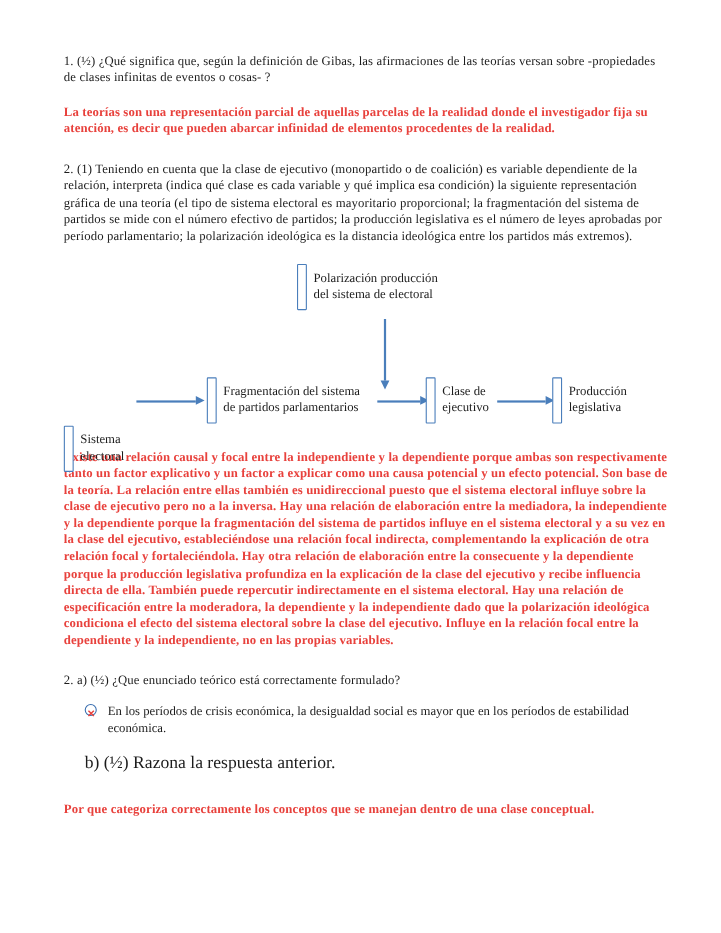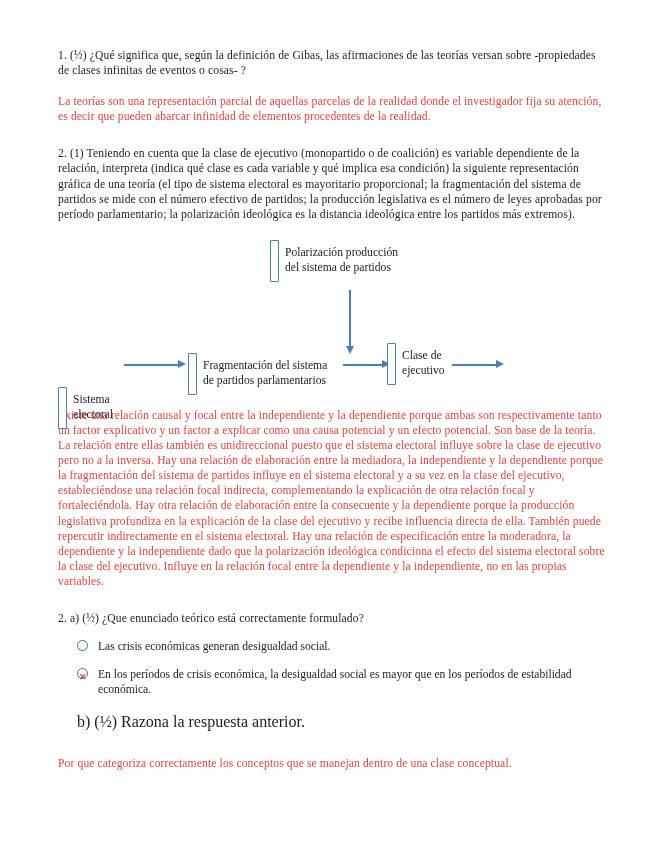--- a/index.html
+++ b/index.html
@@ -25,21 +25,21 @@
 
   
   p.para {
     margin: 0;
     font-size: 11.6px;
     line-height: 15.1px;
     text-align: left;
     letter-spacing: 0.01em;
   }
   .black { color: #1c1c1c; }
-  .red   { color: #e8413c; }
+  .red   { color: #e8413c; font-weight: bold; }
 
   .gap-sm { height: 11px; }
   .gap-md { height: 16px; }
   .gap-lg { height: 22px; }
 
   
   .diagram {
     position: relative;
     width: 553px;
     height: 168px;
@@ -161,40 +161,40 @@
 
   <div class="gap-lg"></div>
 
   <p class="para black">2. (1) Teniendo en cuenta que la clase de ejecutivo (monopartido o de coalición) es variable dependiente de la relación, interpreta (indica qué clase es cada variable y qué implica esa condición) la siguiente representación gráfica de una teoría (el tipo de sistema electoral es mayoritario proporcional; la fragmentación del sistema de partidos se mide con el número efectivo de partidos; la producción legislativa es el número de leyes aprobadas por período parlamentario; la polarización ideológica es la distancia ideológica entre los partidos más extremos).</p>
 
   <div class="diagram">
 
     <div class="node" style="left:212px; top:0px;">
       <div class="bar"></div>
       <div class="node-label"><span>Polarización producción</span>
-<span>del sistema de partidos</span></div>
+<span>del sistema de electoral</span></div>
     </div>
 
     <div class="arrow-v" style="left:287px; top:50px; height:64px;">
       <div class="shaft" style="height:56px;"></div>
       <div class="head" style="top:56px;"></div>
     </div>
 
     <div class="node" style="left:0px; top:103px;margin-top:44px;">
       <div class="bar"></div>
       <div class="node-label"><span>Sistema</span>
 <span>electoral</span></div>
     </div>
 
     <div class="arrow-h" style="left:66px; top:120px; width:62px;">
       <div class="shaft" style="width:54px;"></div>
       <div class="head" style="left:54px;"></div>
     </div>
 
-    <div class="node" style="left:130px; top:113px;justify-content:center;">
+    <div class="node" style="left:130px; top:103px;justify-content:center;">
       <div class="bar"></div>
       <div class="node-label"><span>Fragmentación del sistema</span>
 <span>de partidos parlamentarios</span></div>
     </div>
 
     <div class="arrow-h" style="left:285px; top:120px; width:47px;">
       <div class="shaft" style="width:39px;"></div>
       <div class="head" style="left:39px;"></div>
     </div>
 
@@ -202,35 +202,34 @@
       <div class="bar"></div>
       <div class="node-label"><span>Clase de</span>
 <span>ejecutivo</span></div>
     </div>
 
     <div class="arrow-h" style="left:394px; top:120px; width:52px;">
       <div class="shaft" style="width:44px;"></div>
       <div class="head" style="left:44px;"></div>
     </div>
 
+    <div class="node" style="left:444px; top:103px;">
+      <div class="bar"></div>
+      <div class="node-label"><span>Producción</span>
+<span>legislativa</span></div>
+    </div>
 
   </div>
 
   <p class="para red">Existe una relación causal y focal entre la independiente y la dependiente porque ambas son respectivamente tanto un factor explicativo y un factor a explicar como una causa potencial y un efecto potencial. Son base de la teoría. La relación entre ellas también es unidireccional puesto que el sistema electoral influye sobre la clase de ejecutivo pero no a la inversa. Hay una relación de elaboración entre la mediadora, la independiente y la dependiente porque la fragmentación del sistema de partidos influye en el sistema electoral y a su vez en la clase del ejecutivo, estableciéndose una relación focal indirecta, complementando la explicación de otra relación focal y fortaleciéndola. Hay otra relación de elaboración entre la consecuente y la dependiente porque la producción legislativa profundiza en la explicación de la clase del ejecutivo y recibe influencia directa de ella. También puede repercutir indirectamente en el sistema electoral. Hay una relación de especificación entre la moderadora, la dependiente y la independiente dado que la polarización ideológica condiciona el efecto del sistema electoral sobre la clase del ejecutivo. Influye en la relación focal entre la dependiente y la independiente, no en las propias variables.</p>
 
   <div class="gap-lg"></div>
 
   <p class="para black">2. a) (½) ¿Que enunciado teórico está correctamente formulado?</p>
 
-  <div class="option">
-    <span class="opt-marker">
-      <span class="ring"></span>
-    </span>
-    <span>Las crisis económicas generan desigualdad social.</span>
-  </div>
 
   <div class="option">
     <span class="opt-marker">
       <span class="ring"></span>
       <span class="xmark">✕</span>
     </span>
     <span>  En los períodos de crisis económica, la desigualdad social es mayor que en los períodos de estabilidad económica.</span>
   </div>
 
   <p class="sub-q">b) (½) Razona la respuesta anterior.</p>

